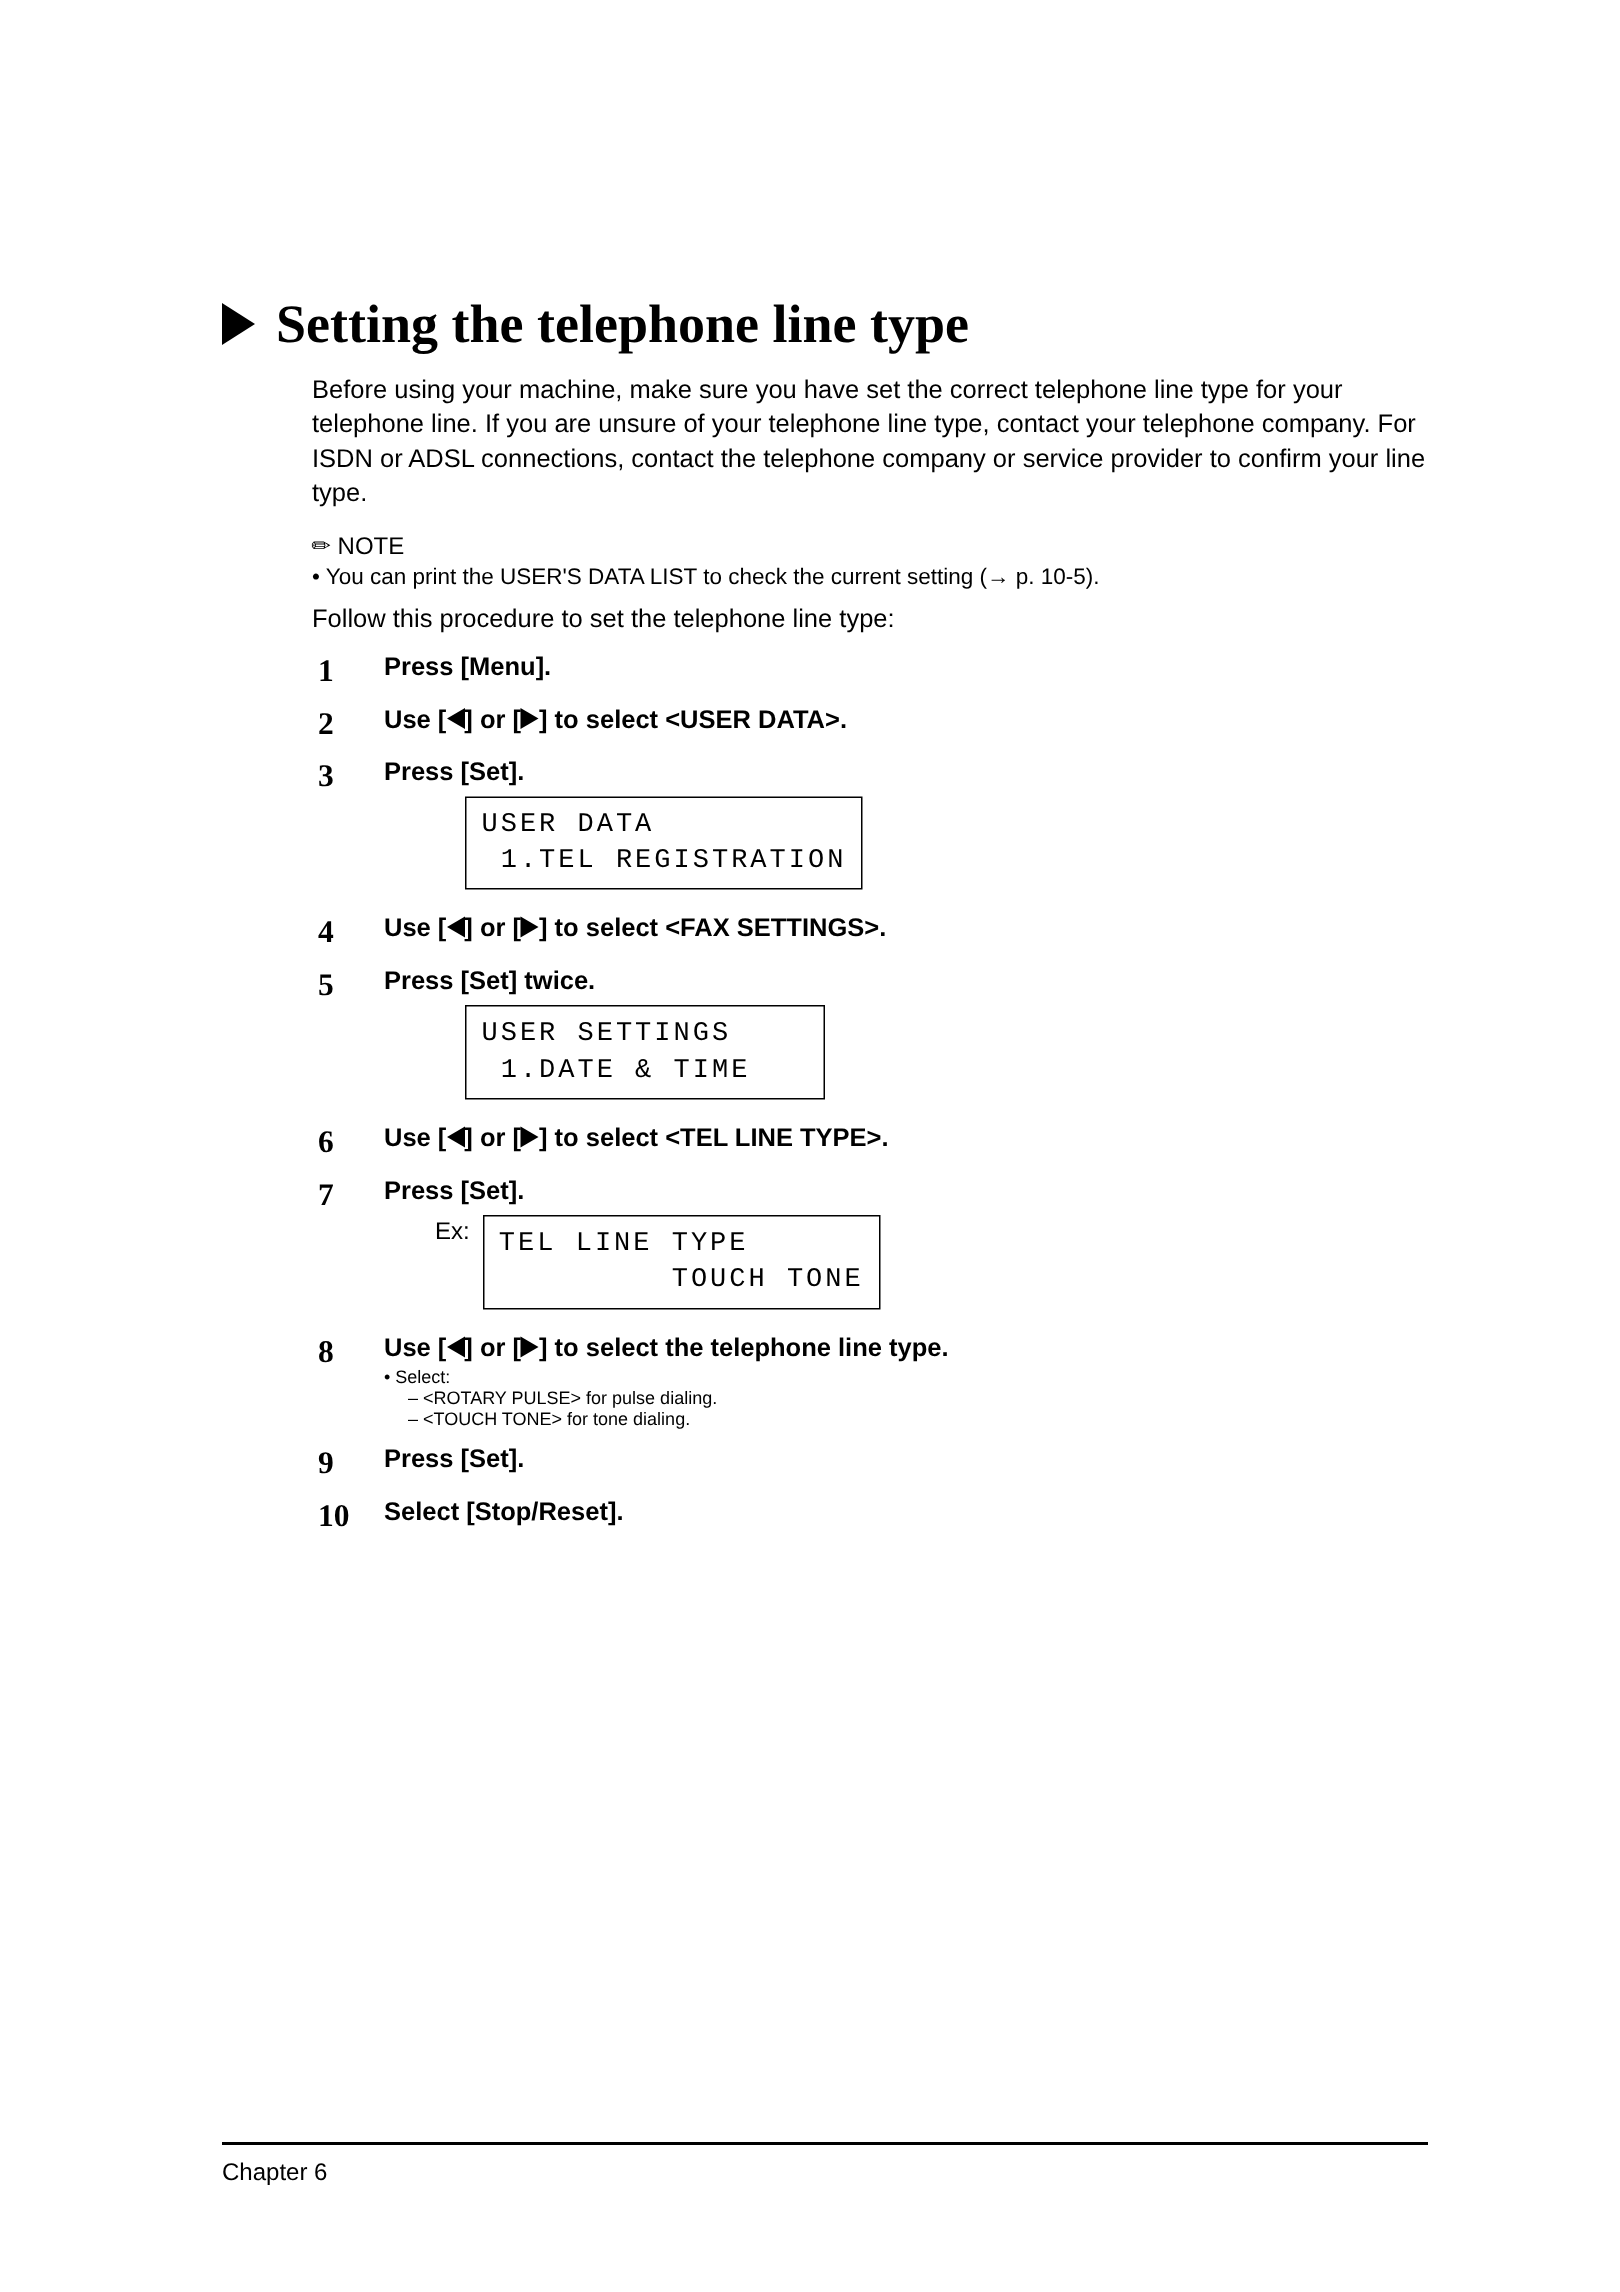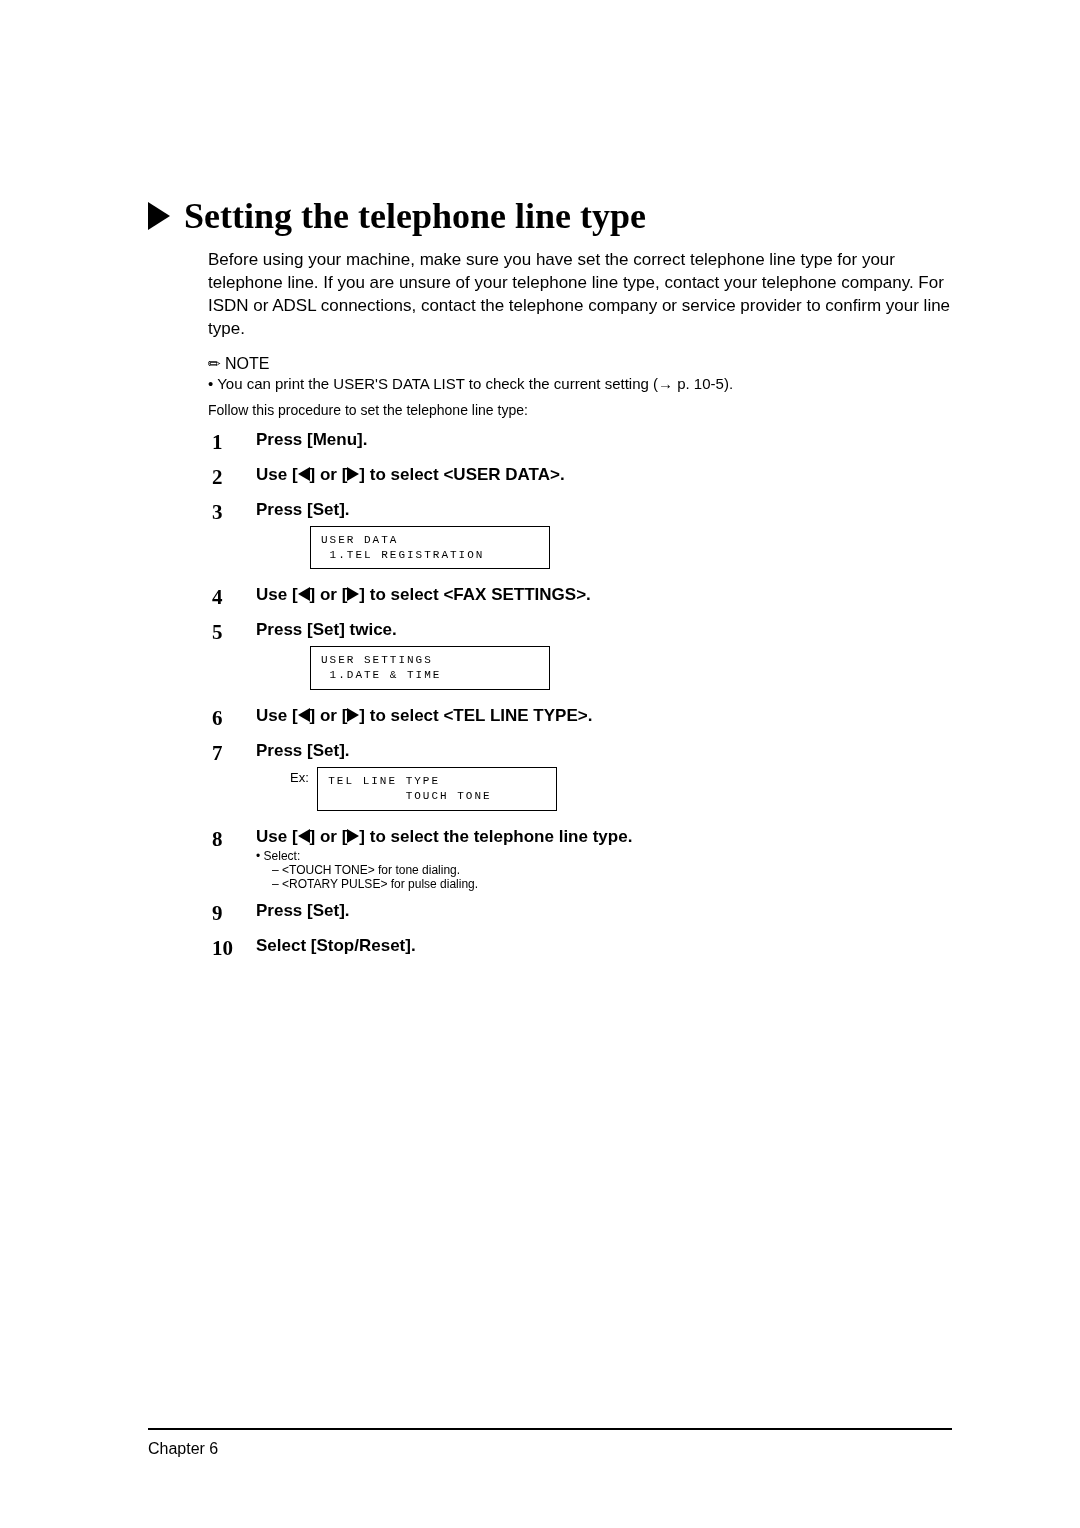--- a/index.html
+++ b/index.html
@@ -28,21 +28,21 @@
     border-bottom: 14px solid transparent;
     border-left: 22px solid #000;
     display: inline-block;
   }
   .body-block { margin-left: 60px; }
   p.intro { font-size: 17px; line-height: 1.35; margin: 0 0 14px 0; }
   .note-line { font-size: 16px; margin: 0 0 2px 0; }
   .note-label { font-weight: 400; }
   .pencil-icon { display:inline-block; transform: rotate(-45deg); font-size:15px; }
   .note-bullet { font-size: 15px; margin: 0 0 10px 0; }
-  p.follow { font-size: 14px; margin: 3px 0 12px 0; }
+  p.follow { font-size: 17px; margin: 3px 0 12px 0; }
 
   ol.steps { list-style: none; padding: 0; margin: 4px; counter-reset: step; }
   ol.steps > li { counter-increment: step; margin-bottom: 10px; }
   ol.steps > li::before {
     content: counter(step);
     font-family: "Georgia", "Times New Roman", serif;
     font-weight: 700;
     font-size: 21px;
     display: inline-block;
     width: 44px;
@@ -55,27 +55,27 @@
     border-top:7px solid transparent;border-bottom:7px solid transparent;
     border-right:12px solid #000; vertical-align:-1px;
   }
   .tri-right {
     width:0;height:0;display:inline-block;
     border-top:7px solid transparent;border-bottom:7px solid transparent;
     border-left:12px solid #000; vertical-align:-1px;
   }
   .lcd-wrap { margin: 6px 0 6px 54px; position: relative; }
   .lcd-wrap.with-ex { margin-left: 34px; }
-  .ex-label { font-size: 13px; display:inline-block; vertical-align: top; margin-right:4px; margin-top:3px; }
+  .ex-label { font-size: 16px; display:inline-block; vertical-align: top; margin-right:4px; margin-top:3px; }
   .lcd {
     display: inline-block;
     border: 1px solid #000;
     padding: 6px 10px 6px 10px;
     font-family: "Courier New", monospace;
-    font-size: 11px;
+    font-size: 18px;
     letter-spacing: 2px;
     line-height: 1.35;
     white-space: pre;
     min-width: 240px;
     vertical-align: top;
   }
   .sub { font-size: 12px; margin-top: 2px; }
   .sub .dot::before { content: "• "; }
   .sub .dash { padding-left: 16px; }
 
@@ -156,22 +156,22 @@
          TOUCH TONE</div>
         </div>
       </span></li>
 
       <li><span class="step-body">
         <span class="step-title">
           <span>Use [</span><span class="tri-left"></span><span>] or [</span><span class="tri-right"></span><span>] to select the telephone line type.</span>
         </span>
         <div class="sub">
           <div><span class="dot"></span><span>Select:</span></div>
+          <div class="dash">– &lt;ROTARY PULSE&gt; for pulse dialing.</div>
           <div class="dash">– &lt;TOUCH TONE&gt; for tone dialing.</div>
-          <div class="dash">– &lt;ROTARY PULSE&gt; for pulse dialing.</div>
         </div>
       </span></li>
 
       <li><span class="step-body">
         <span class="step-title">Press [Set].</span>
       </span></li>
 
       <li><span class="step-body">
         <span class="step-title">Select [Stop/Reset].</span>
       </span></li>

